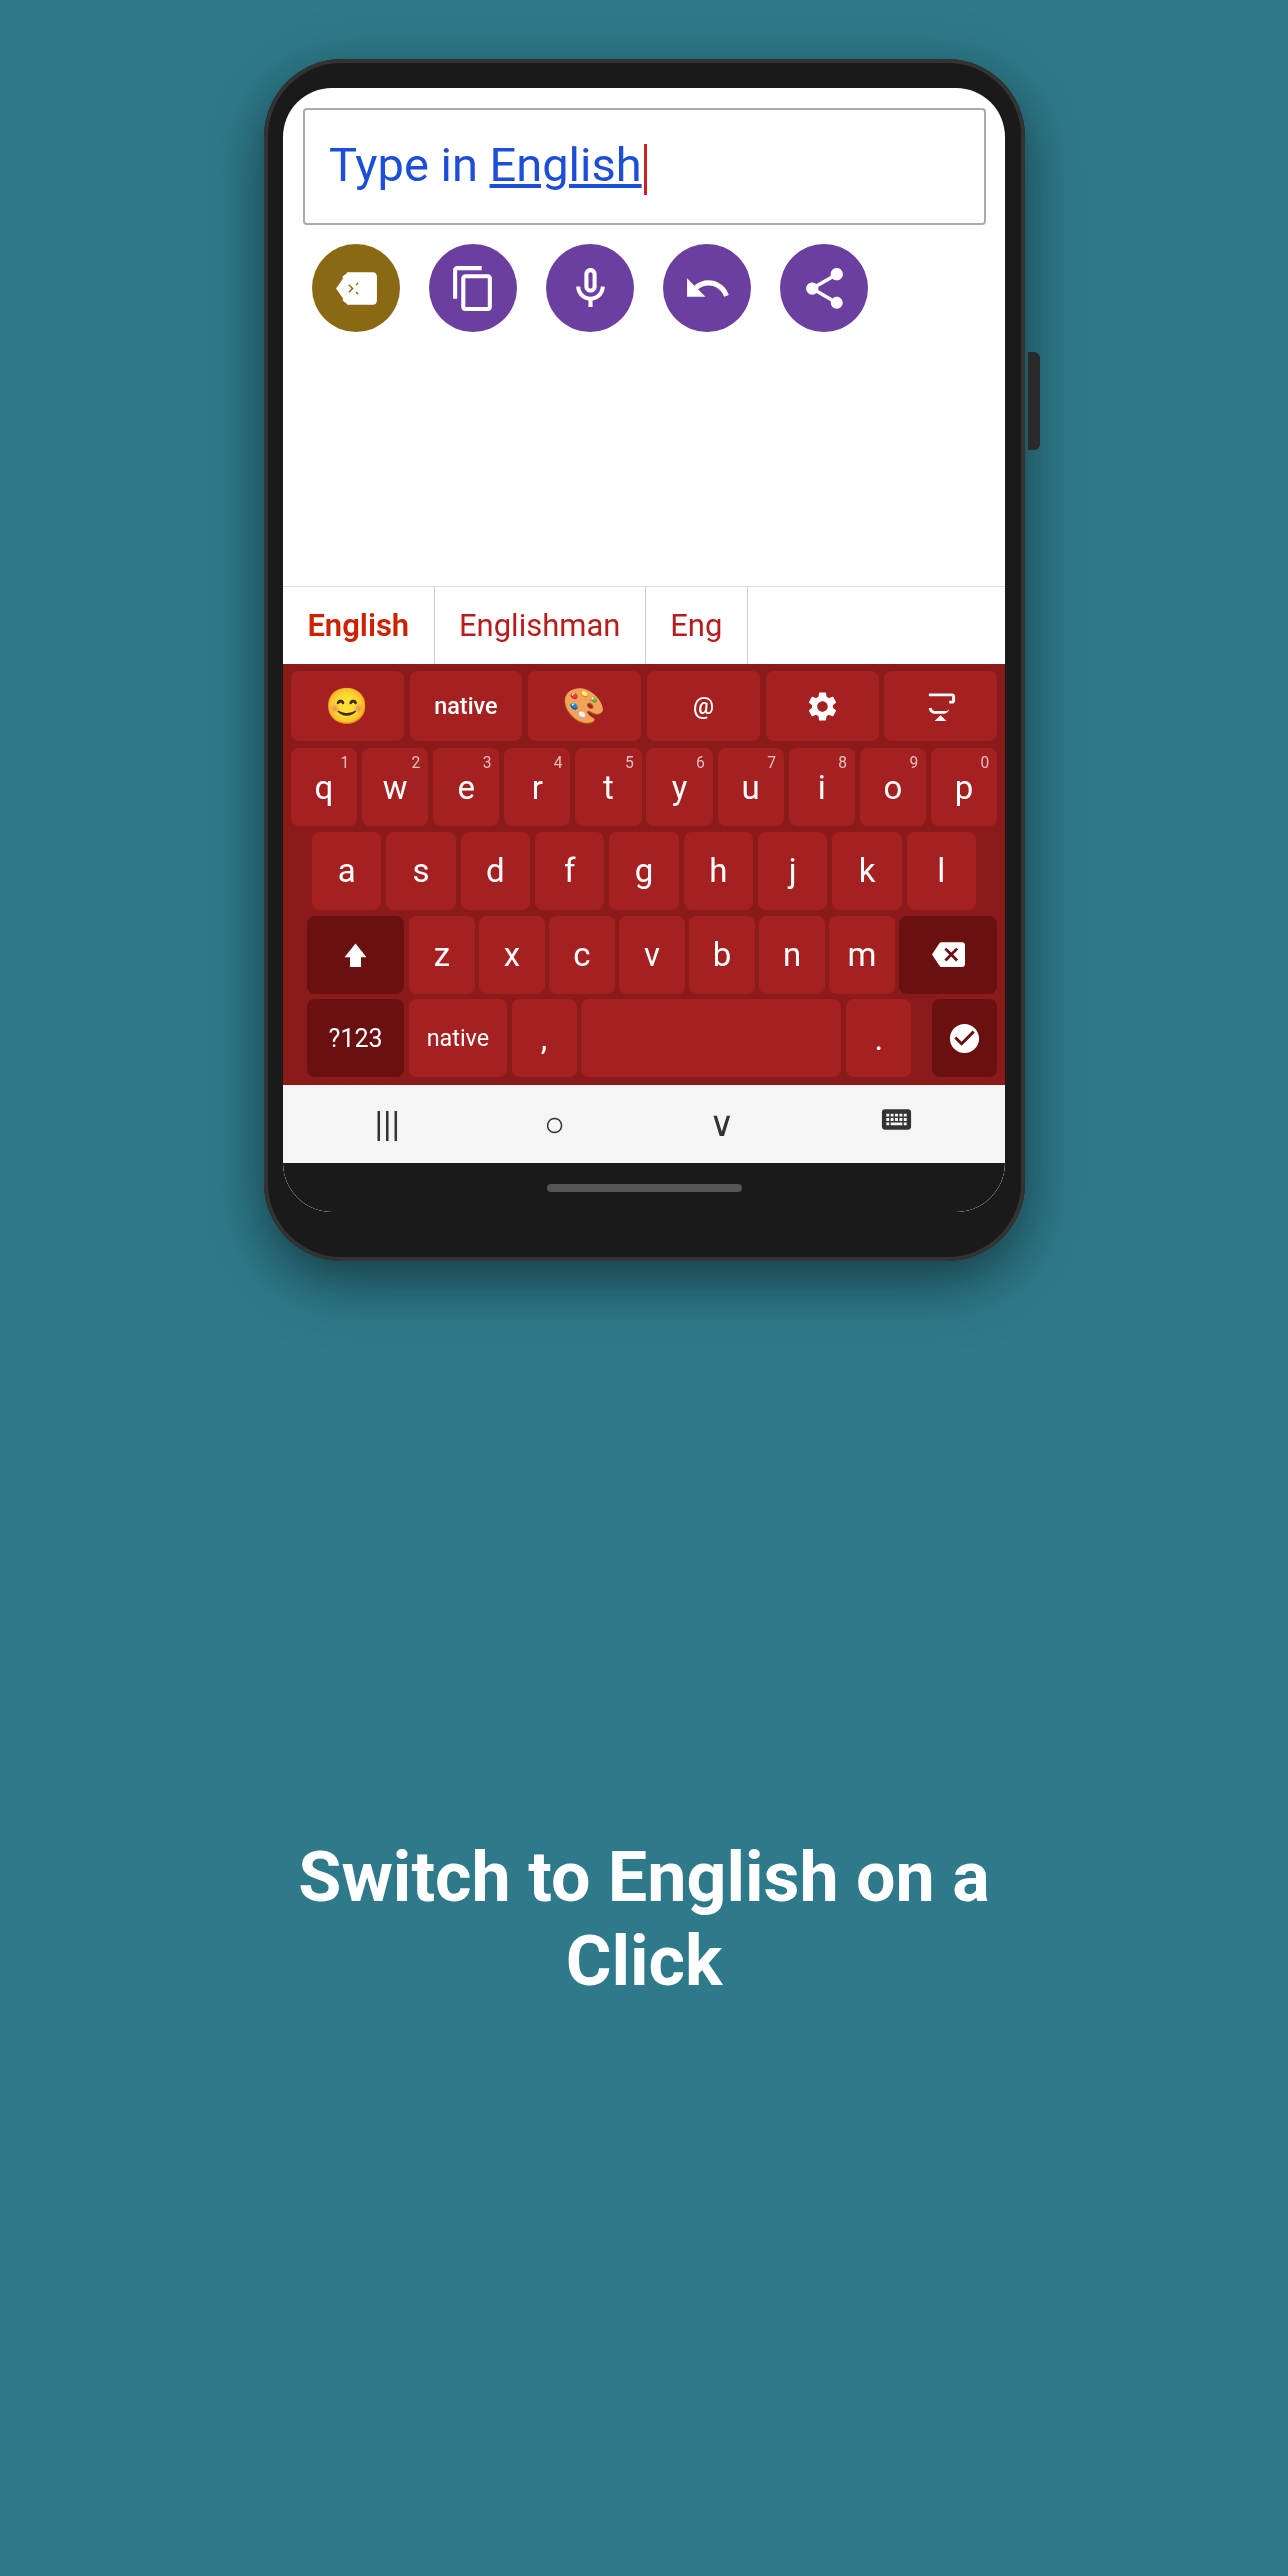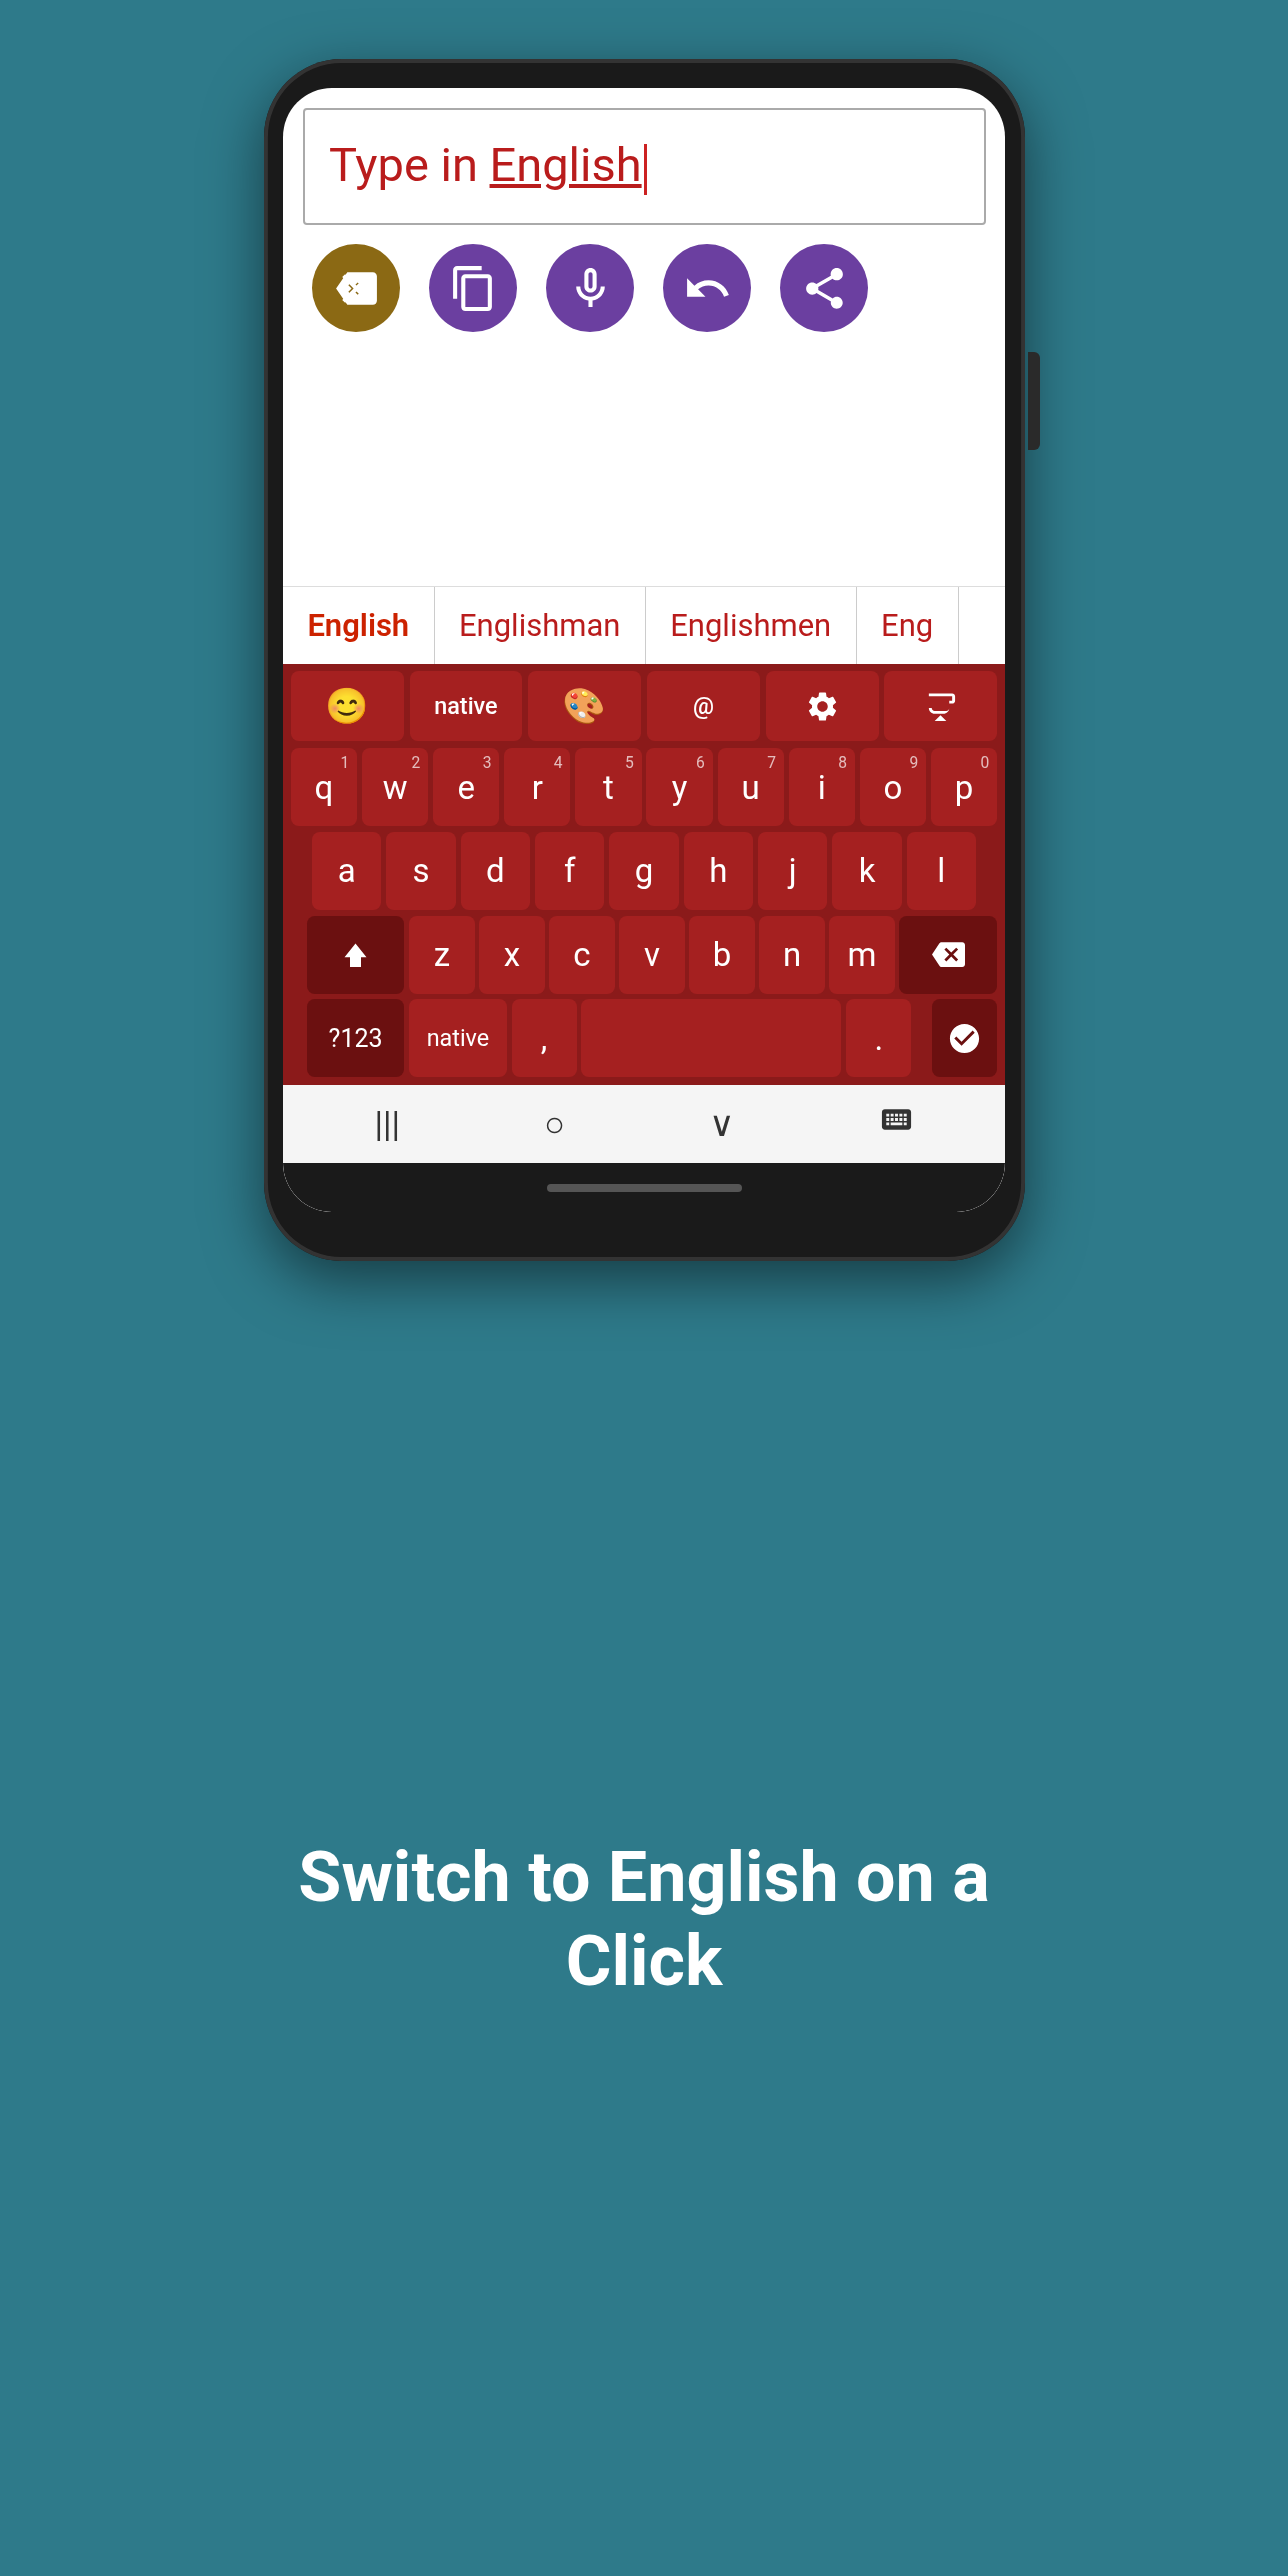--- a/index.html
+++ b/index.html
@@ -44,21 +44,21 @@
       padding: 19.5px 24.4px;
       min-height: 117px;
       border-radius: 3.9px;
       display: flex;
       align-items: center;
       position: relative;
     }
 
     .text-input-content {
       font-size: 47px;
-      color: #b91c1c;
+      color: #1d4ed8;
       font-weight: 400;
     }
 
     .text-cursor {
       display: inline-block;
       width: 2.9px;
       height: 51px;
       background: #cc2222;
       vertical-align: middle;
       margin-left: 2px;
@@ -323,21 +323,20 @@
             <path d="M18 16.08c-.76 0-1.44.3-1.96.77L8.91 12.7c.05-.23.09-.46.09-.7s-.04-.47-.09-.7l7.05-4.11c.54.5 1.25.81 2.04.81 1.66 0 3-1.34 3-3s-1.34-3-3-3-3 1.34-3 3c0 .24.04.47.09.7L8.04 9.81C7.5 9.31 6.79 9 6 9c-1.66 0-3 1.34-3 3s1.34 3 3 3c.79 0 1.5-.31 2.04-.81l7.12 4.16c-.05.21-.08.43-.08.65 0 1.61 1.31 2.92 2.92 2.92s2.92-1.31 2.92-2.92-1.31-2.92-2.92-2.92z"></path>
           </svg>
         </div>
       </div>
 
       <div class="spacer-area"></div>
 
       <div class="suggestions-bar">
         <div class="suggestion-item active">English</div>
         <div class="suggestion-item normal">Englishman</div>
-        <div class="suggestion-item normal">Englishmen</div>
         <div class="suggestion-item normal">Eng</div>
       </div>
 
       <div class="keyboard-area">
 
         <div class="keyboard-top-row">
           <div class="special-key">
             <span style="font-size:35px;">😊</span>
           </div>
           <div class="special-key">

